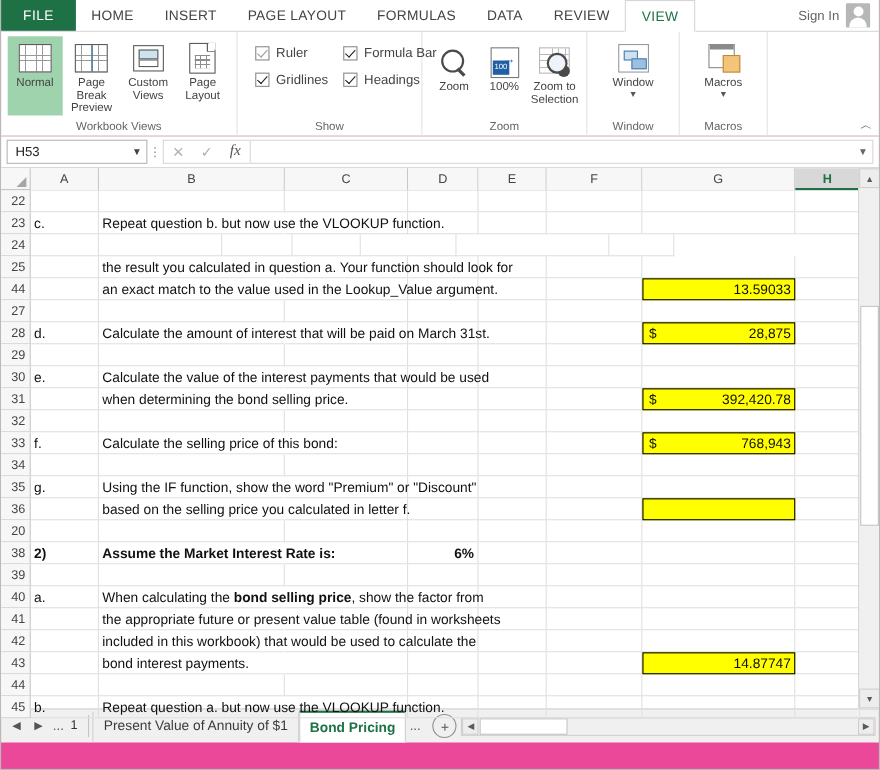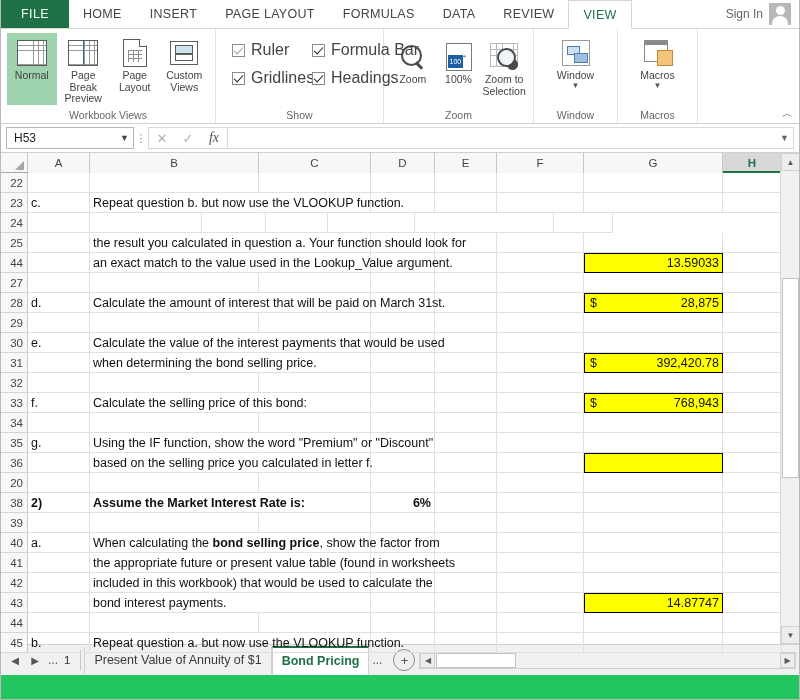--- a/index.html
+++ b/index.html
@@ -6,21 +6,21 @@
   html, body {
     margin: 0; padding: 0;
     width: 800px; height: 700px;
     overflow: hidden;
     font-family: "Liberation Sans", sans-serif;
     background: #ffffff;
   }
   #app {
     width: 800px; height: 700px;
     position: relative;
-    background: #22c55e;
+    background: #ec4899;
     border: 1px solid #b9b9b9;
     border-top: none;
     overflow: hidden;
   }
 
   
   .tabbar {
     height: 29px;
     background: #ffffff;
     position: relative;
@@ -166,21 +166,21 @@
   .ic-custom::after{
     content:"";position:absolute;left:4px;right:4px;top:12px;bottom:3px;
     border:1px solid #5b5b5b;background:#fff;
   }
 
   
   .chk-wrap { display:flex; flex-direction:column; gap:10px; padding: 8px 4px 0 10px;}
   .chk-row { display:flex; gap: 14px; }
   .chk {
     display:flex; align-items:center; gap:6px;
-    font-size:16px; color:#444; white-space:nowrap;
+    font-size:12px; color:#444; white-space:nowrap;
   }
   .box {
     width:13px;height:13px;border:1px solid #8a8a8a;background:#fff;
     position:relative; flex:0 0 auto;
   }
   .box.checked::after{
     content:""; position:absolute; left:3px; top:0px;
     width:4px;height:8px;border:solid #222; border-width:0 1.8px 1.8px 0;
     transform: rotate(42deg);
   }
@@ -465,31 +465,31 @@
         </div>
         <div class="bigbtn wide">
           <span class="bicon">
               <span class="ic-grid pb"></span>
             </span>
           <span>Page Break</span>
           <span>Preview</span>
         </div>
         <div class="bigbtn">
           <span class="bicon">
+              <span class="ic-custom"></span>
+            </span>
+          <span>Custom</span>
+          <span>Views</span>
+        </div>
+        <div class="bigbtn">
+          <span class="bicon">
               <span class="ic-page"></span>
             </span>
           <span>Page</span>
           <span>Layout</span>
-        </div>
-        <div class="bigbtn">
-          <span class="bicon">
-              <span class="ic-custom"></span>
-            </span>
-          <span>Custom</span>
-          <span>Views</span>
         </div>
       </div>
       <div class="rgroup-label">Workbook Views</div>
     </div>
 
     <div class="rgroup" style="width:168px">
       <div class="rgroup-body">
         <div class="chk-wrap">
           <div class="chk-row">
             <div class="chk" style="width:66px">

